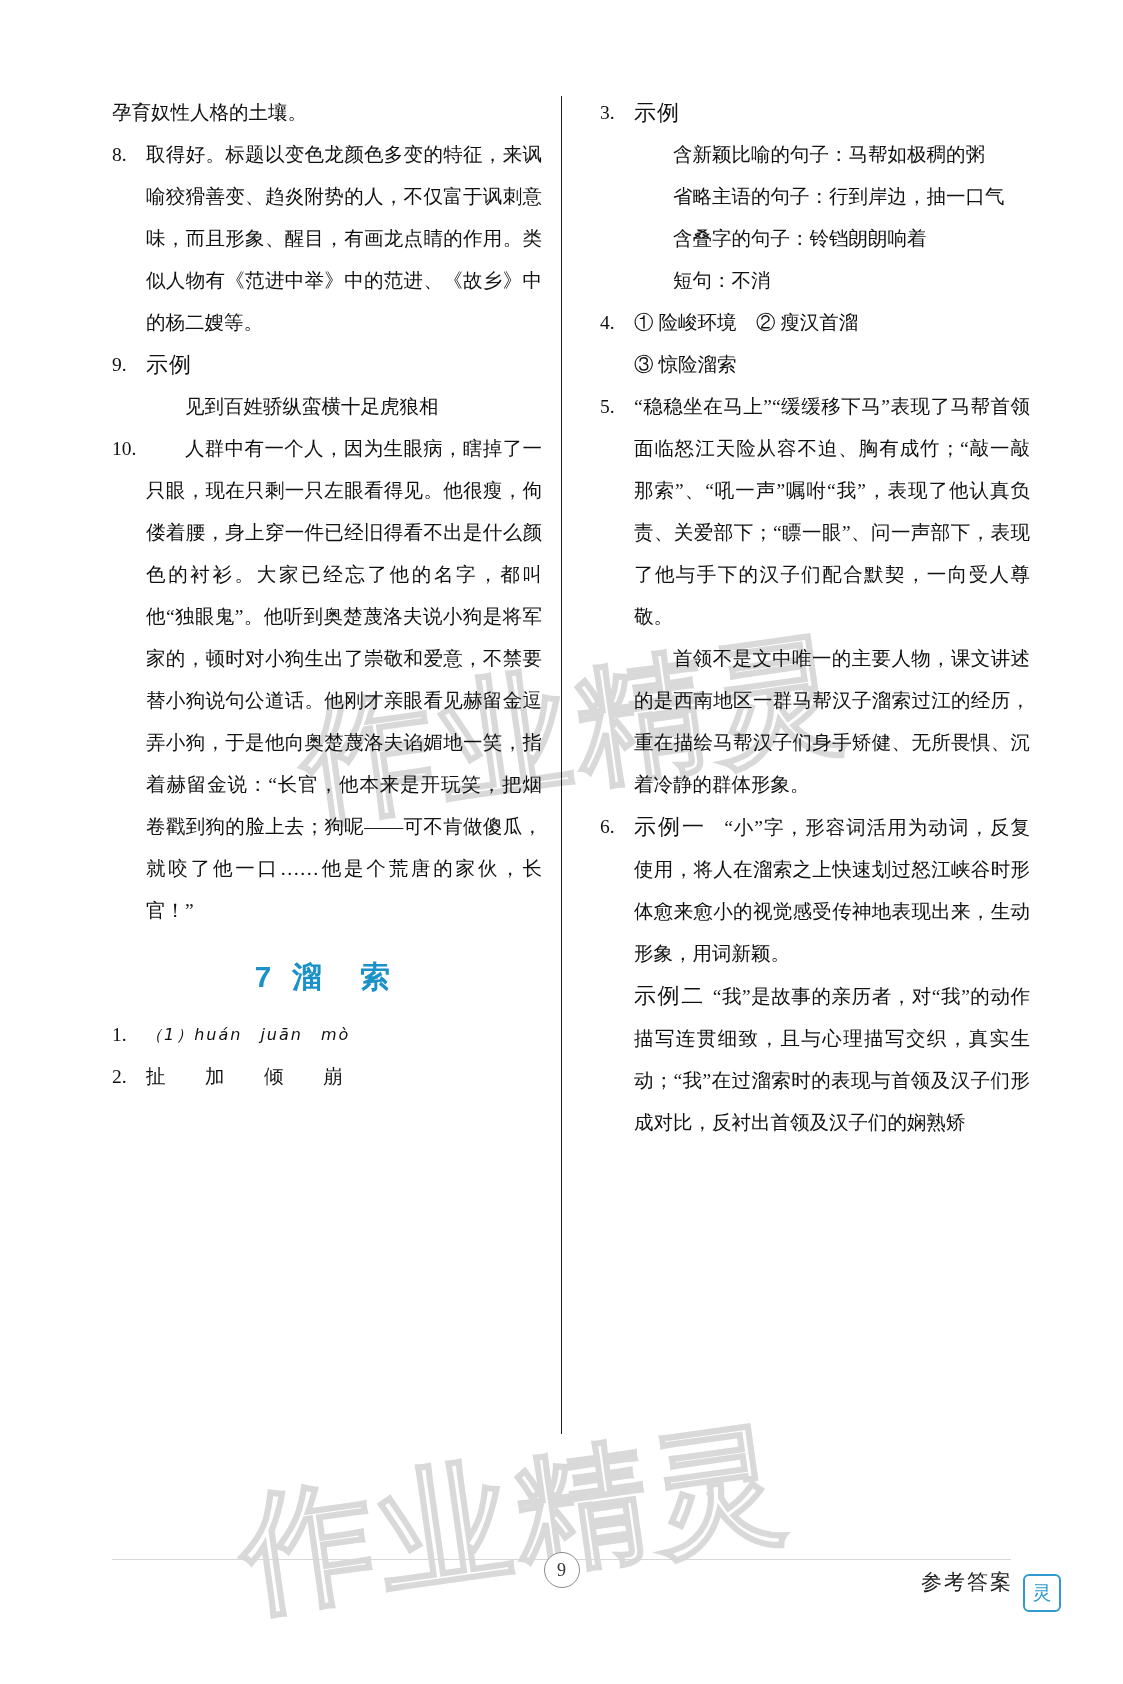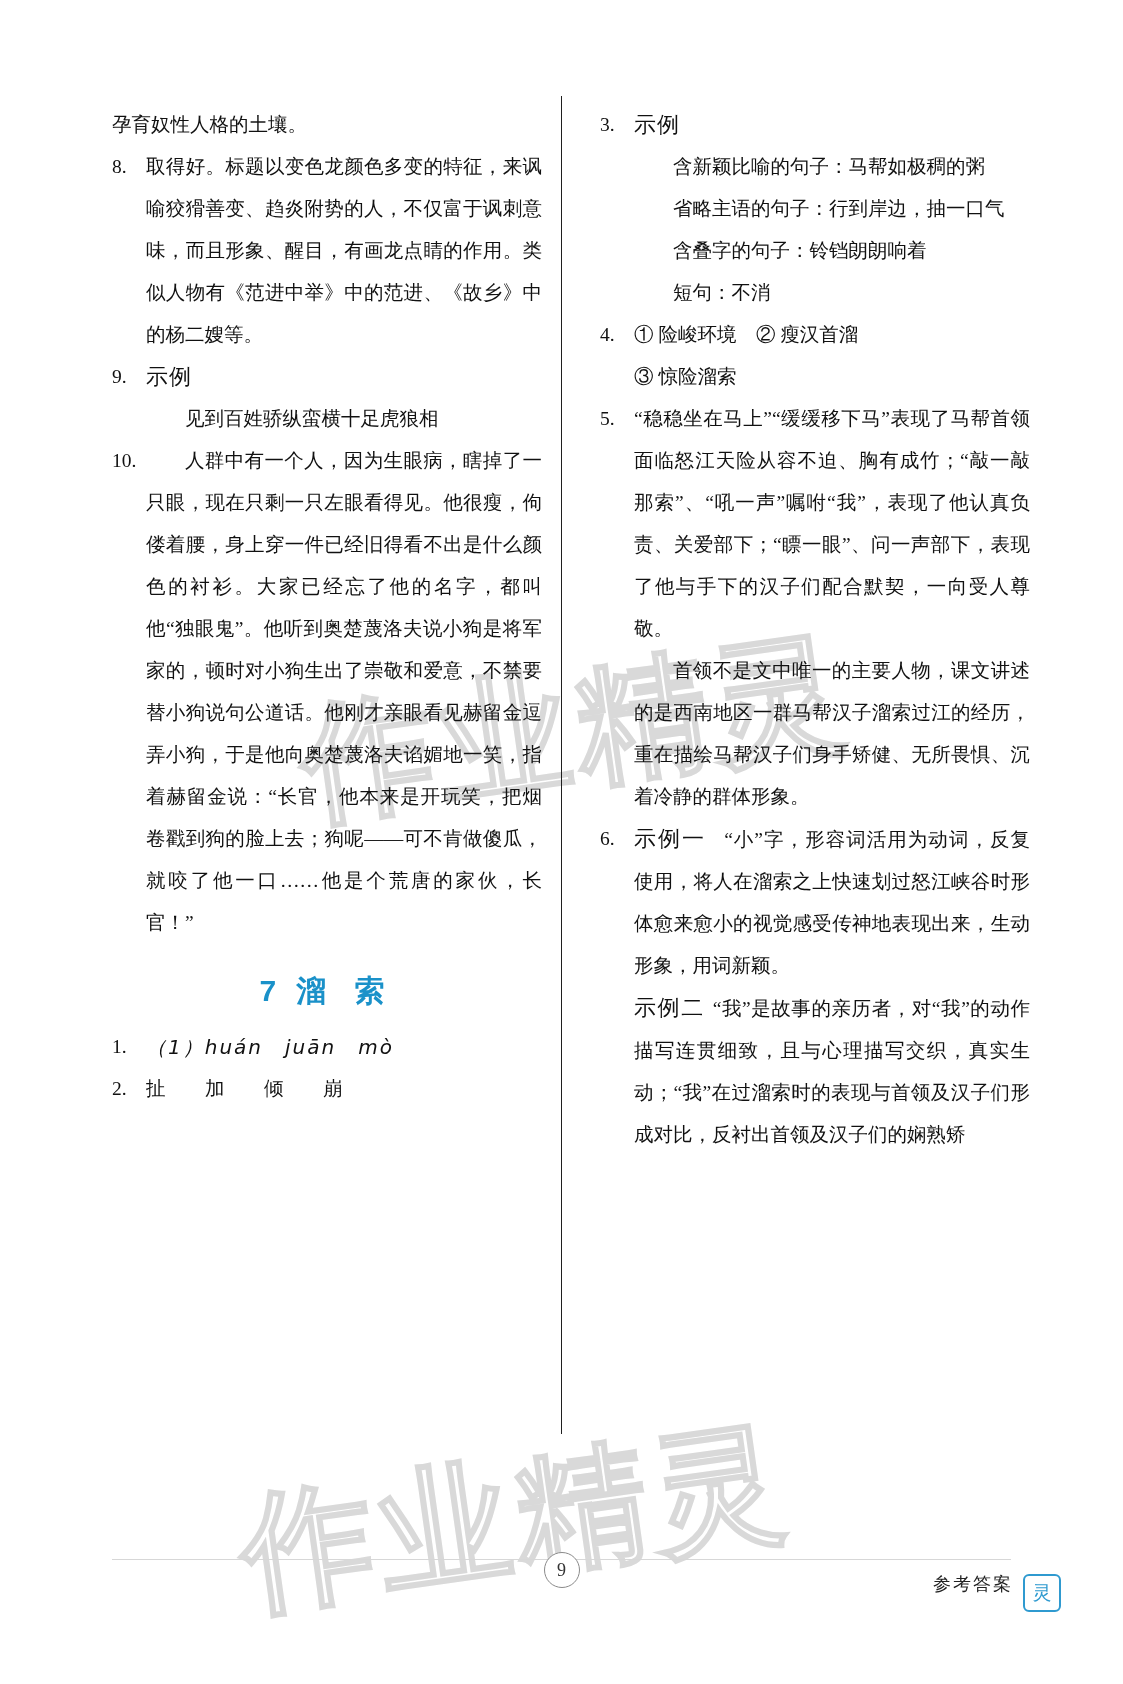--- a/index.html
+++ b/index.html
@@ -52,21 +52,21 @@
     position: absolute;
     left: 561px;
     top: 96px;
     width: 1px;
     height: 1338px;
     background: #1f1f1f;
   }
 
   .col {
     position: absolute;
-    top: 104px;
+    top: 92px;
     width: 430px;
     font-size: 19.5px;
     line-height: 42px;
     color: #111;
   }
   .col-left { left: 112px; }
   .col-right { left: 600px; }
 
   .item {
     position: relative;
@@ -98,34 +98,34 @@
     font-family: "DejaVu Sans", sans-serif;
     font-size: 22px;
     letter-spacing: 1px;
   }
 
   
   .section-head {
     margin: 26px 0 14px 0;
     text-align: center;
     color: #1a91c9;
-    font-family: Liberation Sans, sans-serif;
+    font-family: Liberation Mono, monospace;
     font-weight: bold;
     font-size: 30px;
     letter-spacing: 10px;
   }
   .section-head .snum {
     font-size: 30px;
     margin-right: 10px;
   }
 
   .pinyin {
     font-family: "DejaVu Sans", sans-serif;
     font-style: italic;
-    font-size: 20px;
+    font-size: 16px;
     letter-spacing: 2px;
   }
   .spaced {
     letter-spacing: 10px;
   }
 
   
   .page-number {
     position: absolute;
     left: 50%;
@@ -139,21 +139,21 @@
     color: #333;
     font-size: 18px;
     line-height: 34px;
     text-align: center;
     font-family: "Liberation Serif", serif;
   }
   .footer-label {
     position: absolute;
     right: 110px;
     bottom: 88px;
-    font-size: 18px;
+    font-size: 21px;
     color: #222;
     font-family: "DejaVu Sans", sans-serif;
     letter-spacing: 2px;
   }
   .footer-logo {
     position: absolute;
     right: 62px;
     bottom: 72px;
     width: 34px;
     height: 34px;

